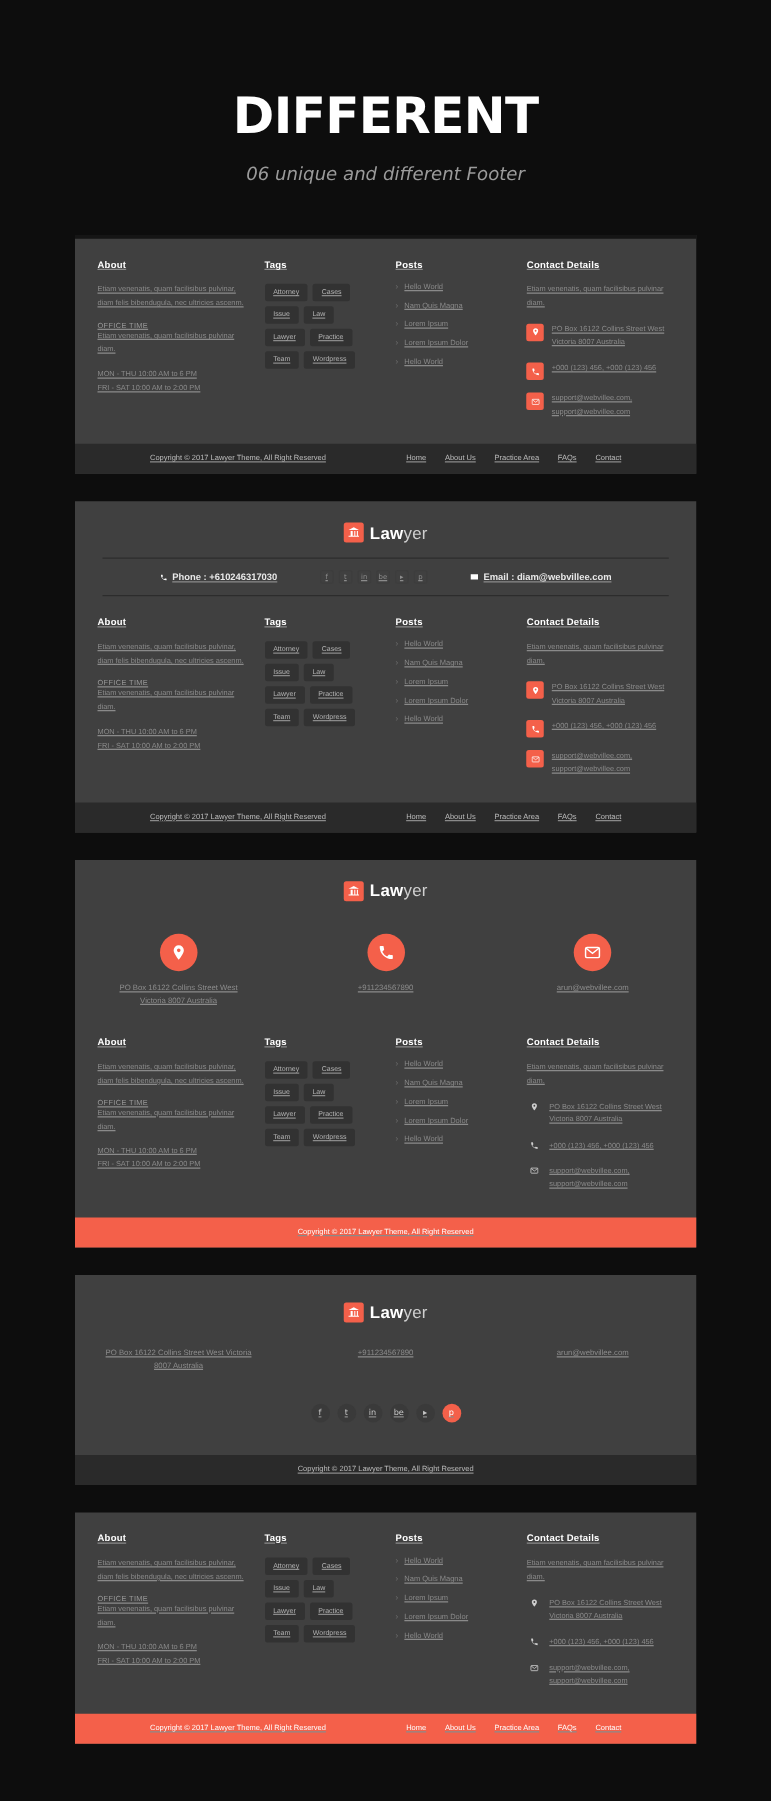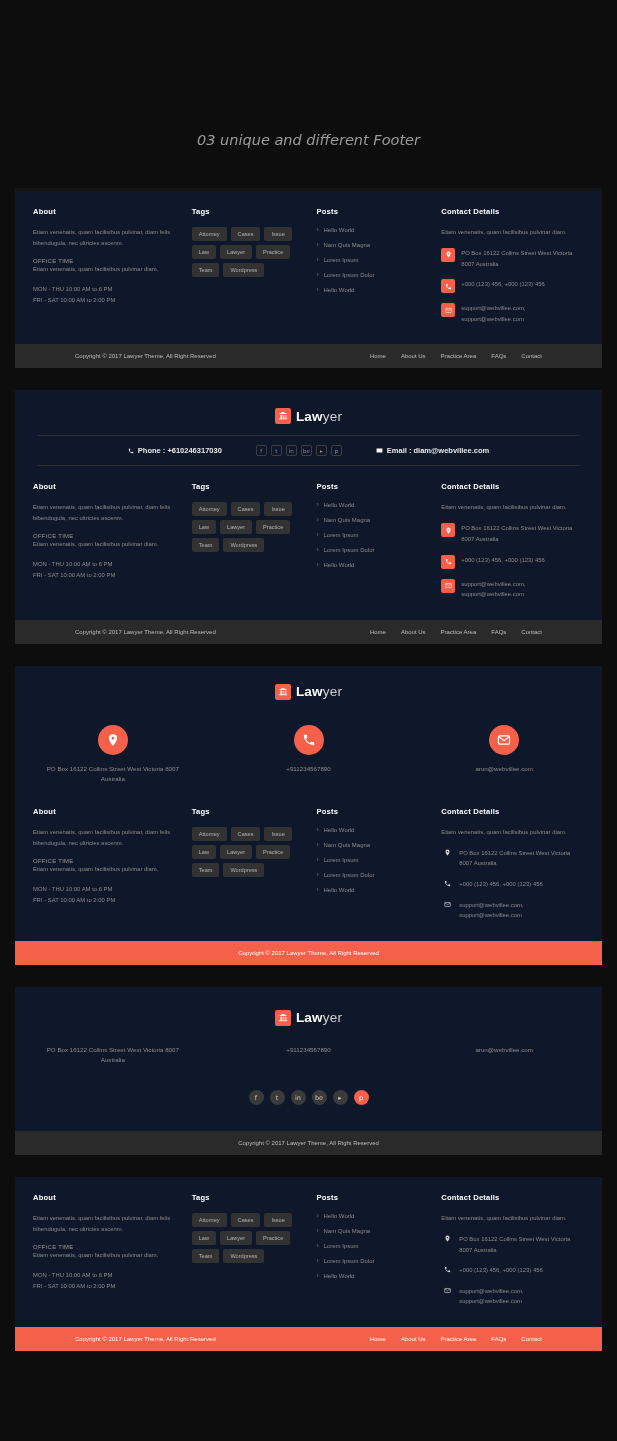--- a/index.html
+++ b/index.html
@@ -17,21 +17,21 @@
     font-family:"DejaVu Sans", sans-serif;
     font-weight:bold; color:#ffffff; font-size:40px; line-height:1.15;
     letter-spacing:-0.5px;
   }
   .hero .sub{
     margin-top:16px; font-style:italic; font-size:14.5px; color:#9b9b9b;
     font-family:"DejaVu Sans", sans-serif;
   }
 
   
-  .footer{ width:587px; margin:0 auto 22px; background:#0f172a; position:relative; }
+  .footer{ width:497px; margin:0 auto 22px; background:#404040; position:relative;text-decoration:underline; }
   .footer .top-rule{ height:3px; background:#151515; }
 
   
   .logo-row{ text-align:center; padding:17px 0 10px; }
   .logo{ display:inline-flex; align-items:center; gap:5px; }
   .logo-mark{
     width:16px; height:16px; background:#f4604a; border-radius:2px;
     display:inline-flex; align-items:center; justify-content:center;
   }
   .logo-mark svg{ display:block; }
@@ -130,23 +130,23 @@
   .bar .nav a{ font-size:6px; color:#bdbdbd; text-decoration:none; }
   .bar.orange .nav a{ color:#ffffff; }
 </style>
 </head>
 <body>
 
 <div class="page">
 
   <div class="hero">
     <h1>
-      <br>
+      <span>DIFFERENT</span><br>
     </h1>
-    <div class="sub">03 unique and different Footer</div>
+    <div class="sub">06 unique and different Footer</div>
   </div>
 
   <div class="footer">
     <div class="top-rule"></div>
     <div class="cols">
 
       <div class="col col-about">
         <div class="wtitle">About</div>
         <div class="body-txt">Etiam venenatis, quam facilisibus pulvinar, diam felis bibendugula, nec ultricies ascenm.</div>
         <div class="office">OFFICE TIME</div>

